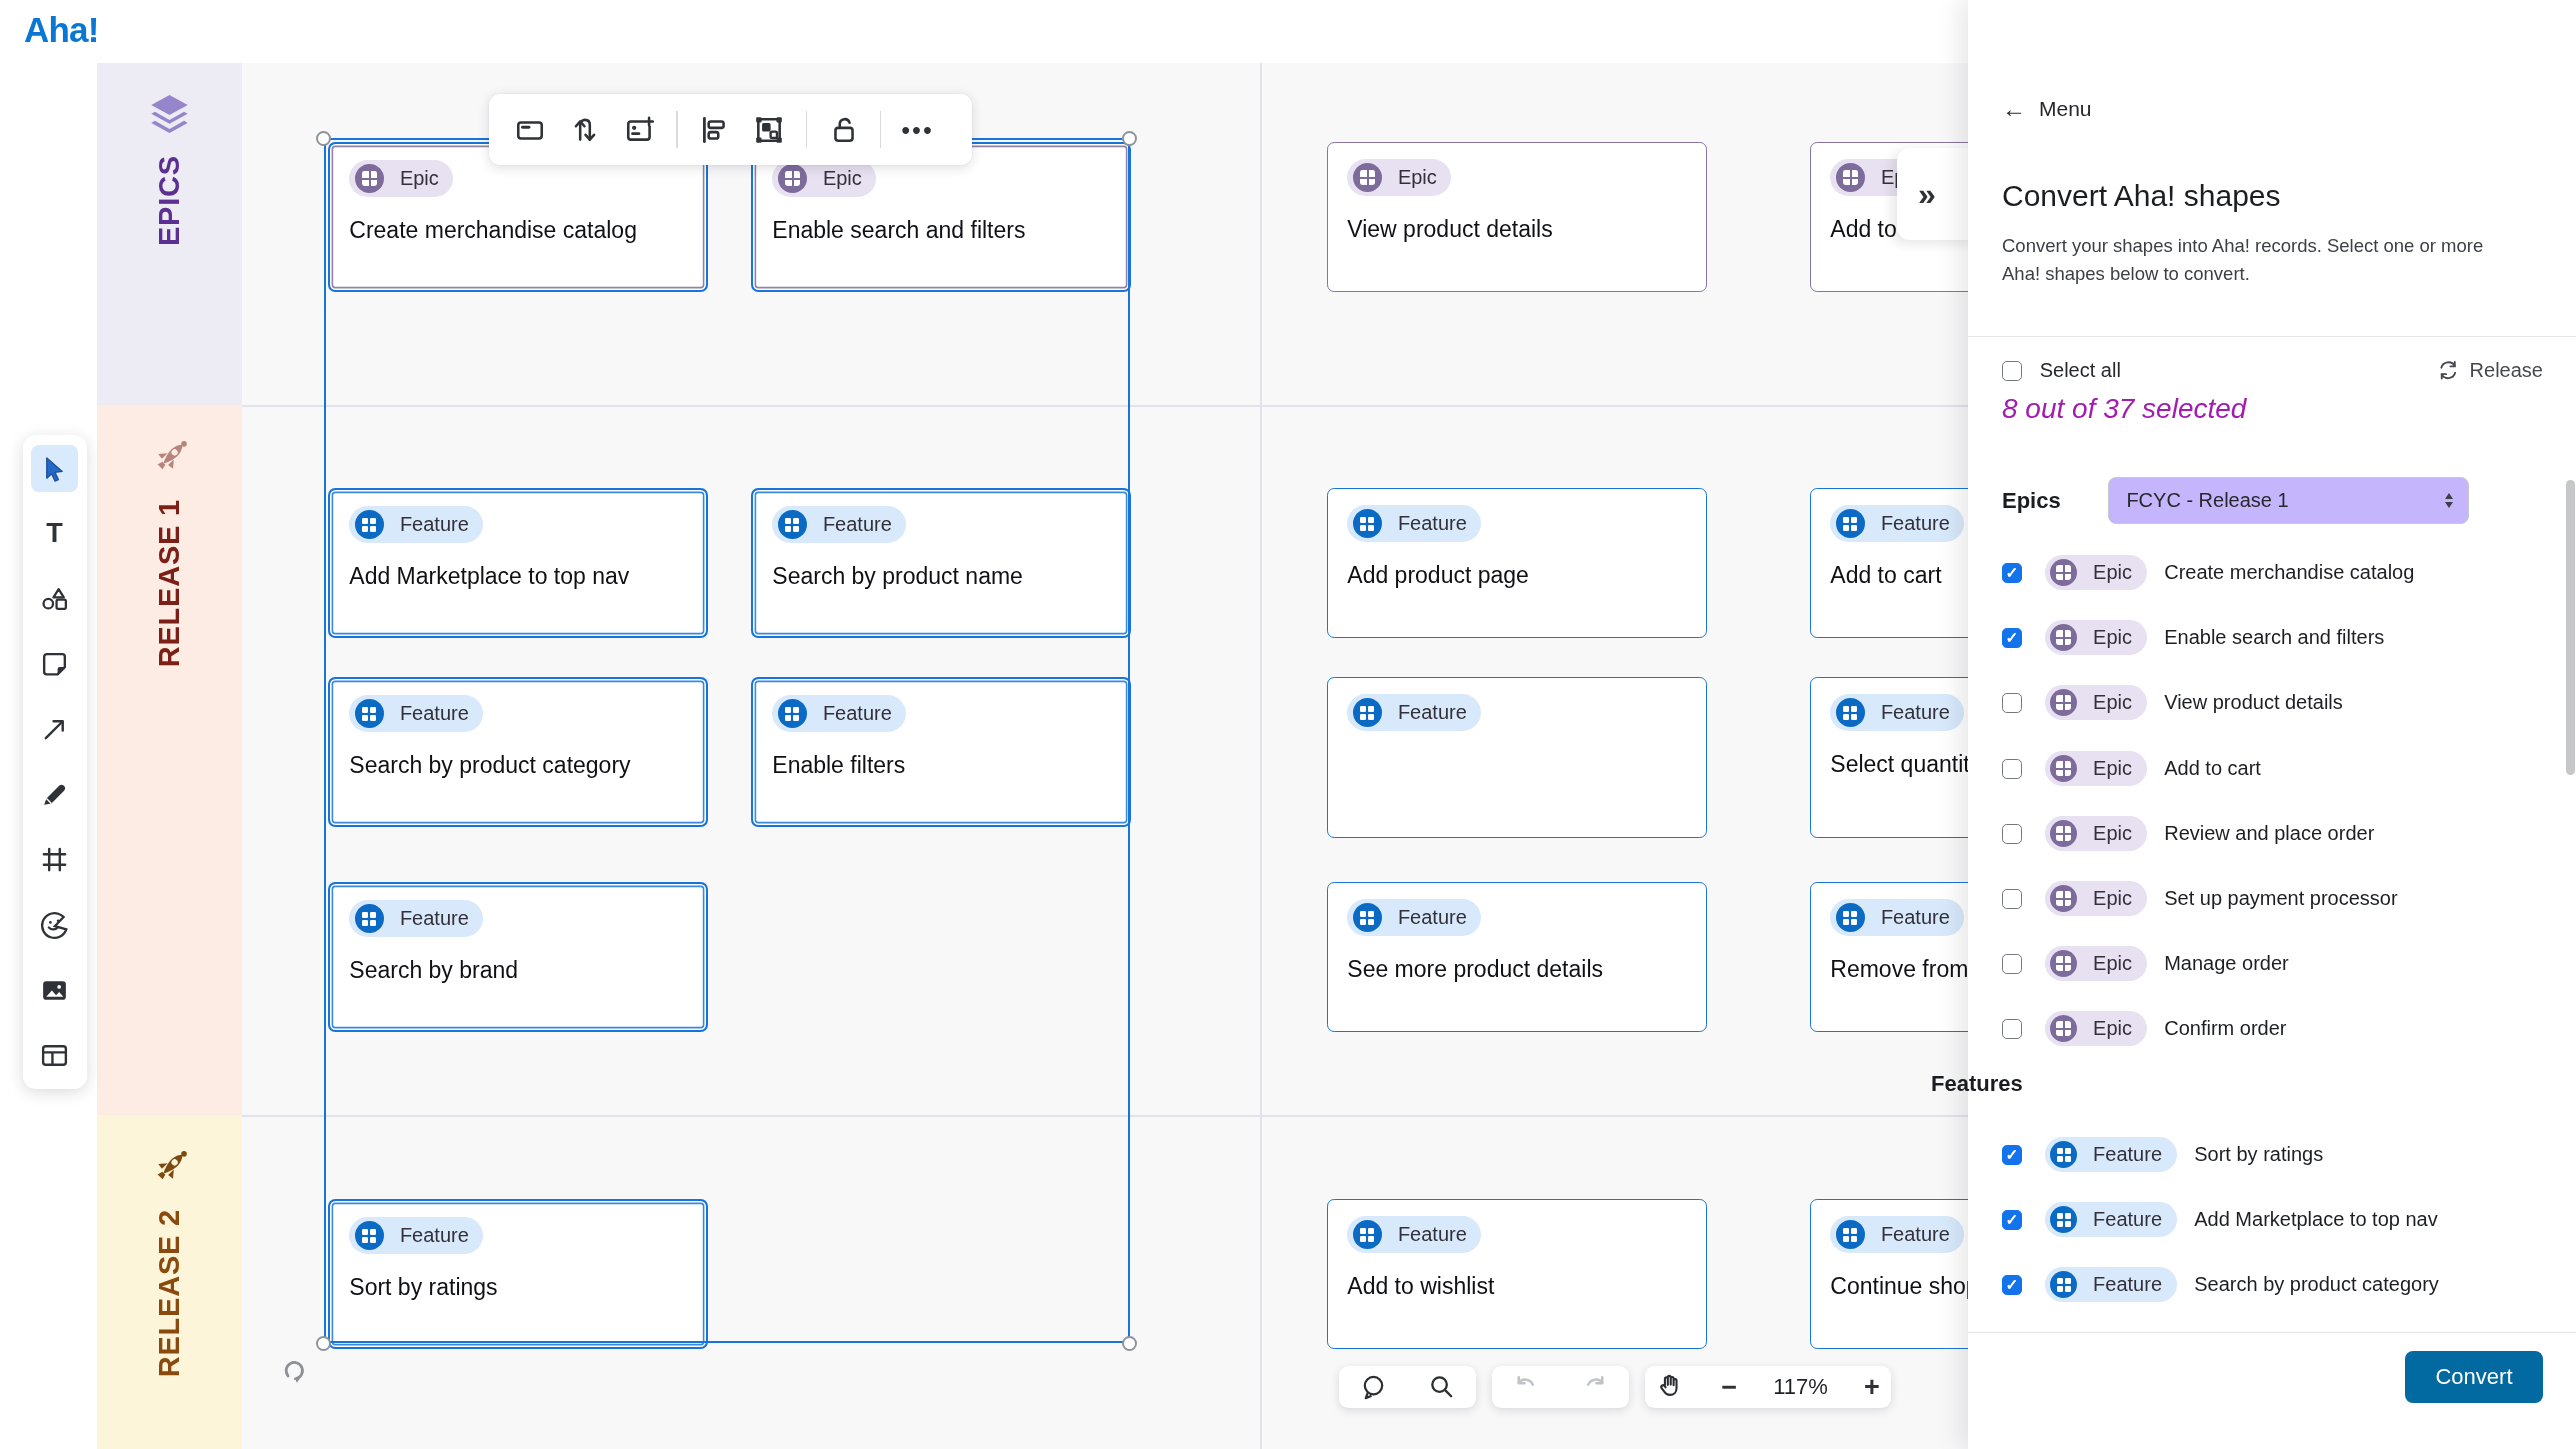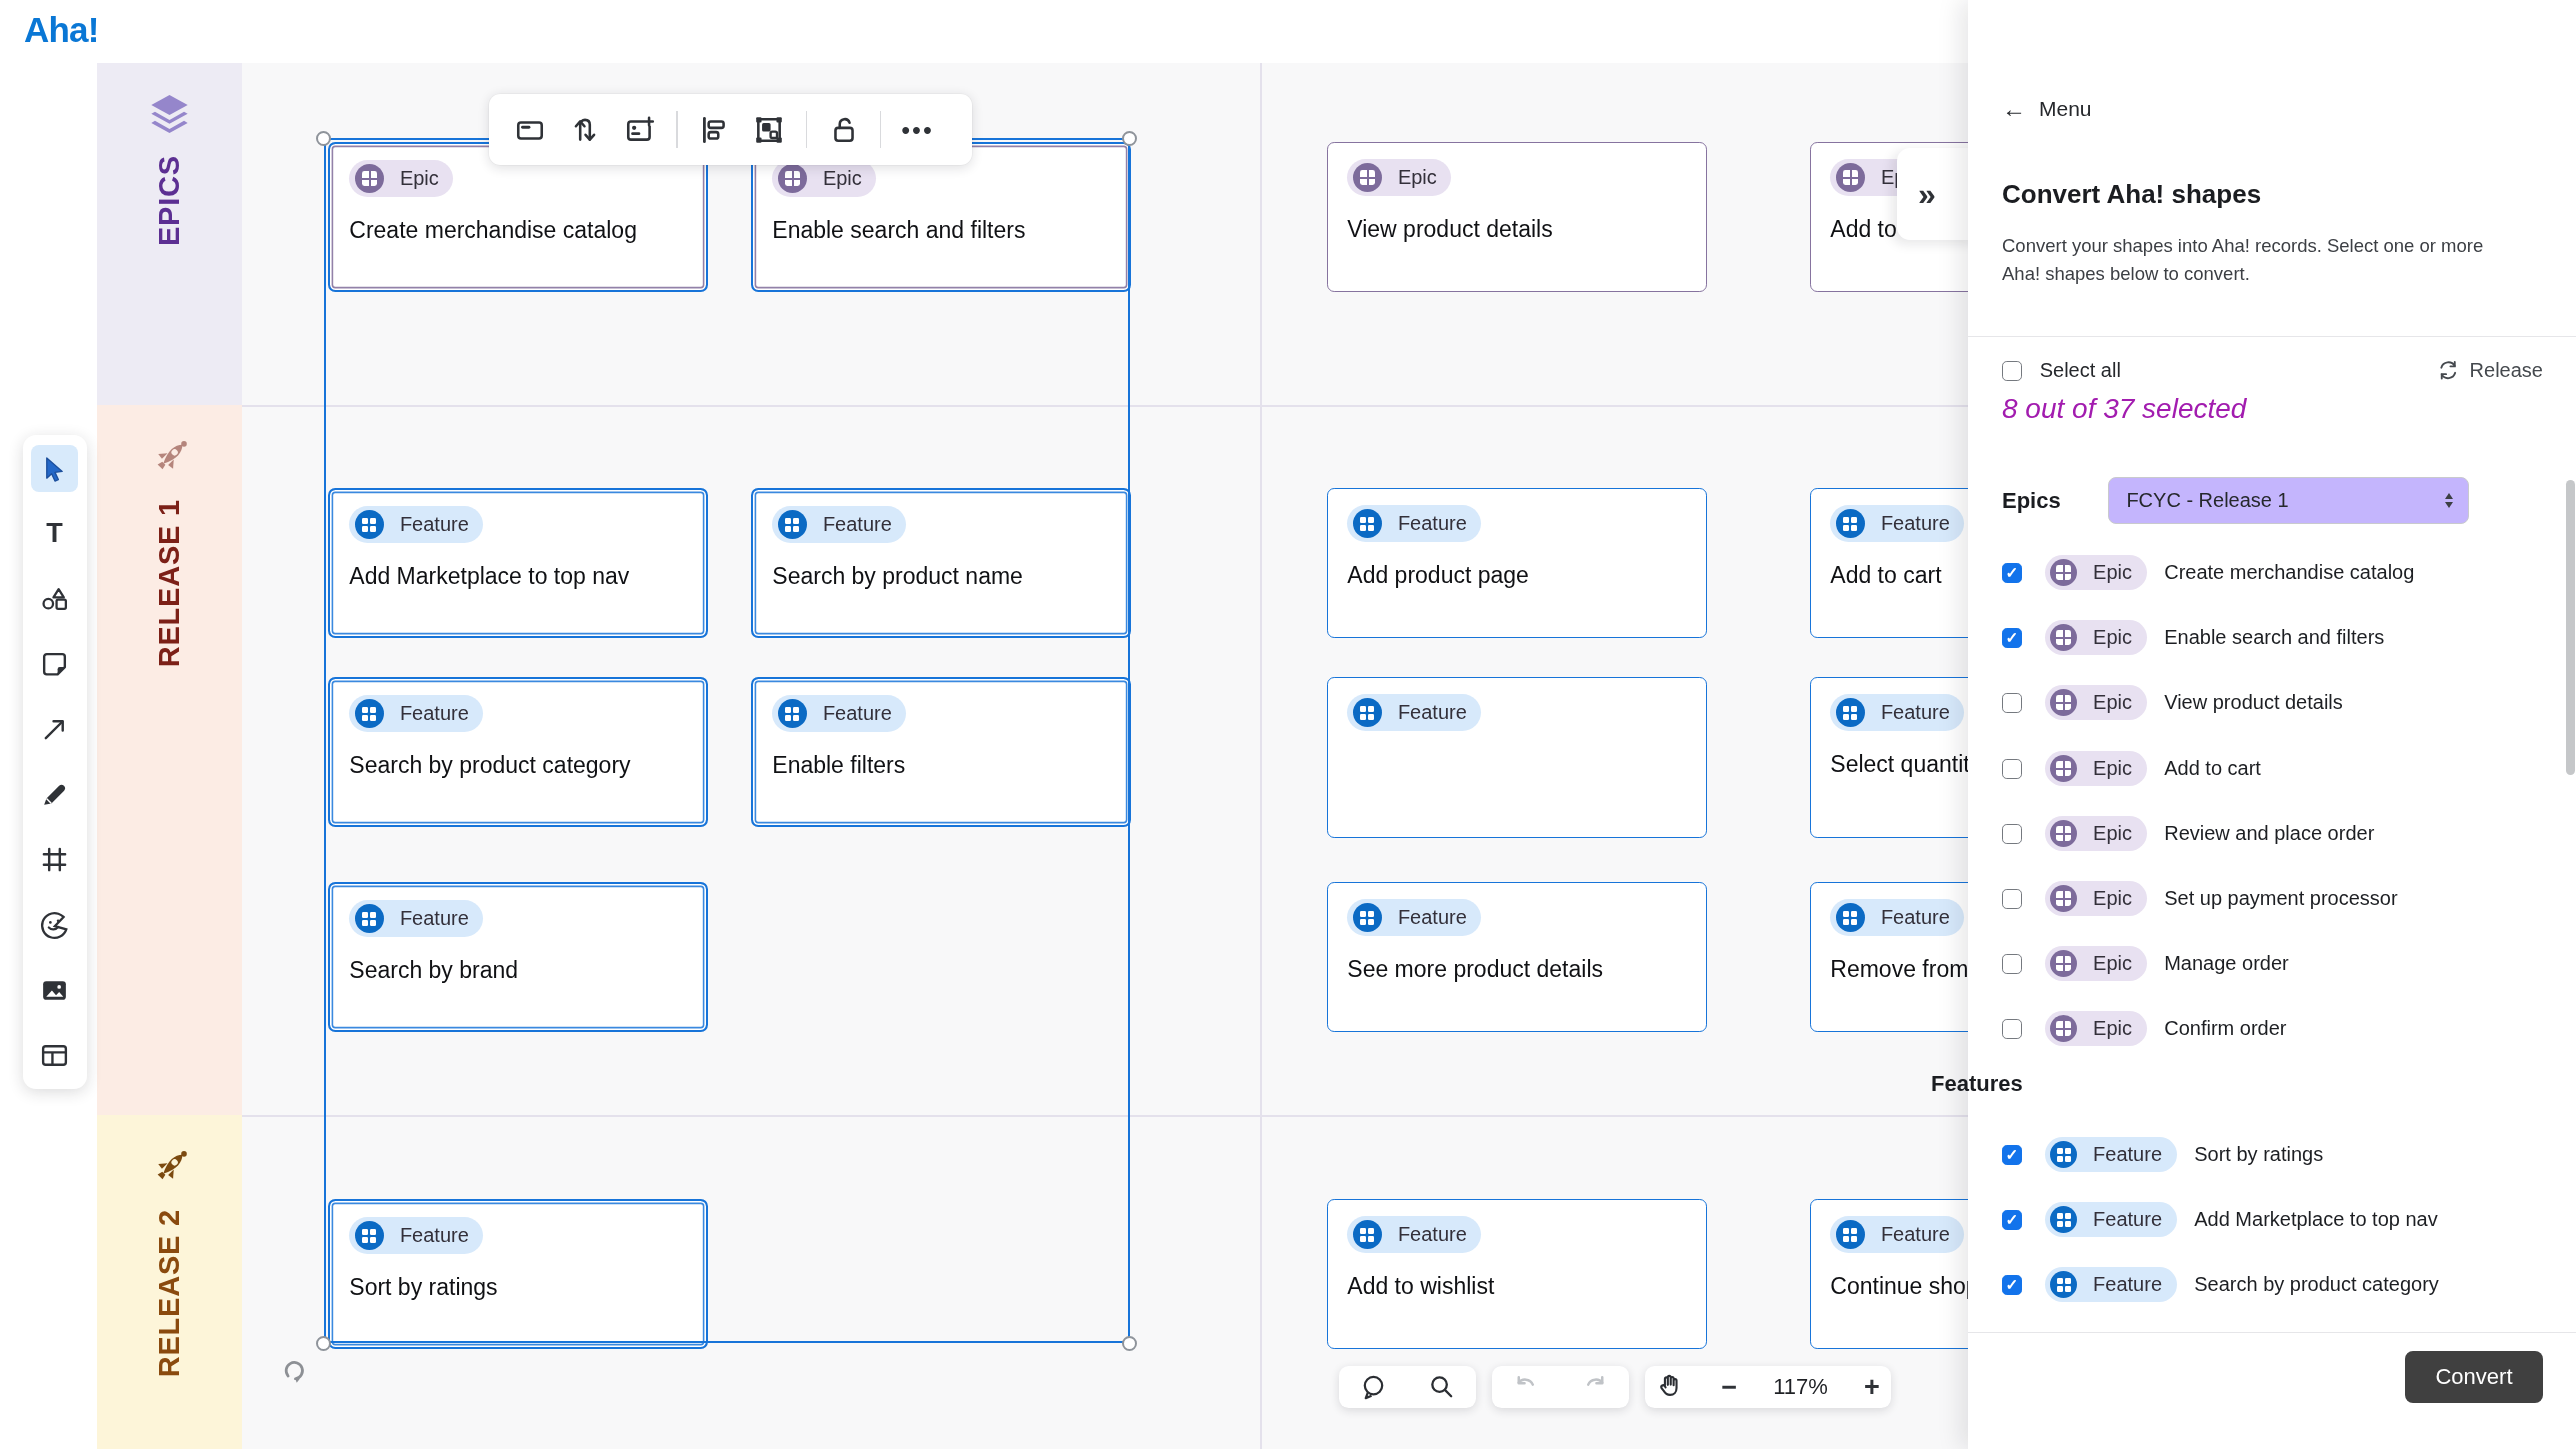--- a/index.html
+++ b/index.html
@@ -71,21 +71,21 @@
   #logo { left:24px; top:9.7px; font-size:35px; font-weight:800; color:#0a77d5; letter-spacing:-0.8px; z-index:5; }
   #collapse-icon { left:2508px; top:11.3px; z-index:5; }
 
   
   #panel { left:1968px; top:0; width:608px; height:1449px; background:#fff; box-shadow:-8px 0 22.5px rgba(20,20,30,.10); z-index:50; }
   #panel-tab { left:1897px; top:148px; width:81px; height:92px; background:#fff; border-radius:13px 0 0 13px; box-shadow:-4.8px 3.2px 11.3px rgba(20,20,30,.10); z-index:49; display:flex; align-items:center; justify-content:flex-start; padding-left:21px; }
   #panel-tab .chev { font-size:32px; color:#2f3237; font-weight:600; }
   .p-x { left:2002px; }
   #menu-row { top:95px; display:flex; align-items:center; gap:13px; font-size:21px; color:#26282c; z-index:51; }
   #menu-row .arr { font-size:24px; }
-  #panel-title { top:179px; font-size:26px; font-weight:700; color:#1b1d21; z-index:51; }
+  #panel-title { top:179px; font-size:30px; font-weight:400; color:#1b1d21; z-index:51; }
   #panel-desc { top:232px; width:497px; font-size:18.5px; color:#3c3f44; line-height:1.5; z-index:51; }
   .p-divider { left:1968px; width:608px; height:0.8px; background:#e6e6e9; z-index:51; }
   #selectall-row { top:359px; left:2002px; width:541px; display:flex; align-items:center; justify-content:space-between; z-index:51; }
   .cb { width:20px; height:20px; border:1.6px solid #75797f; border-radius:4.8px; background:#fff; flex:none; }
   .cb.on { background:#1273eb; border-color:#1273eb; display:flex; align-items:center; justify-content:center; }
   .cb.on::after { content:"✓"; color:#fff; font-size:15.3px; font-weight:700; }
   .sa-label { font-size:20px; color:#26282c; margin-left:17.7px; }
   .refresh-g { display:flex; align-items:center; gap:9.7px; font-size:20px; color:#45494e; }
   #summary { top:393px; font-size:28px; font-style:italic; color:#a21caf; z-index:51; }
 
@@ -95,21 +95,21 @@
   .stp { display:flex; flex-direction:column; gap:3.2px; align-items:center; }
   .stp i { width:0; height:0; border-left:4.8px solid transparent; border-right:4.8px solid transparent; }
   .stp .up { border-bottom:6.4px solid #3c3f44; }
   .stp .dn { border-top:6.4px solid #3c3f44; }
 
   .prow { left:2002px; width:531px; height:47px; display:flex; align-items:center; z-index:51; }
   .prow .pill { margin-left:22.5px; }
   .prow .pc { width:27px; height:27px; }
   .prow .rlabel { font-size:20px; color:#1d1f23; margin-left:17.7px; white-space:nowrap; }
 
-  #convert-btn { left:2405px; top:1351px; width:138px; height:52px; background:#404040; border:none; border-radius:8px; color:#ffffff; font-size:22px; font-family:"Liberation Sans",sans-serif; z-index:52; }
+  #convert-btn { left:2405px; top:1351px; width:138px; height:52px; background:#0369a1; border:none; border-radius:8px; color:#ffffff; font-size:22px; font-family:"Liberation Sans",sans-serif; z-index:52; }
   #pscroll { left:2566px; top:480px; width:8.9px; height:295px; background:#c5c7c9; border-radius:4.8px; z-index:60; }
 
   svg { display:block; }
 </style>
 </head>
 <body>
 
 <div class="abs" id="canvas-bg"></div>
 <div class="abs gridline-v"></div>
 <div class="abs gridline-h" style="top:405px;"></div>

